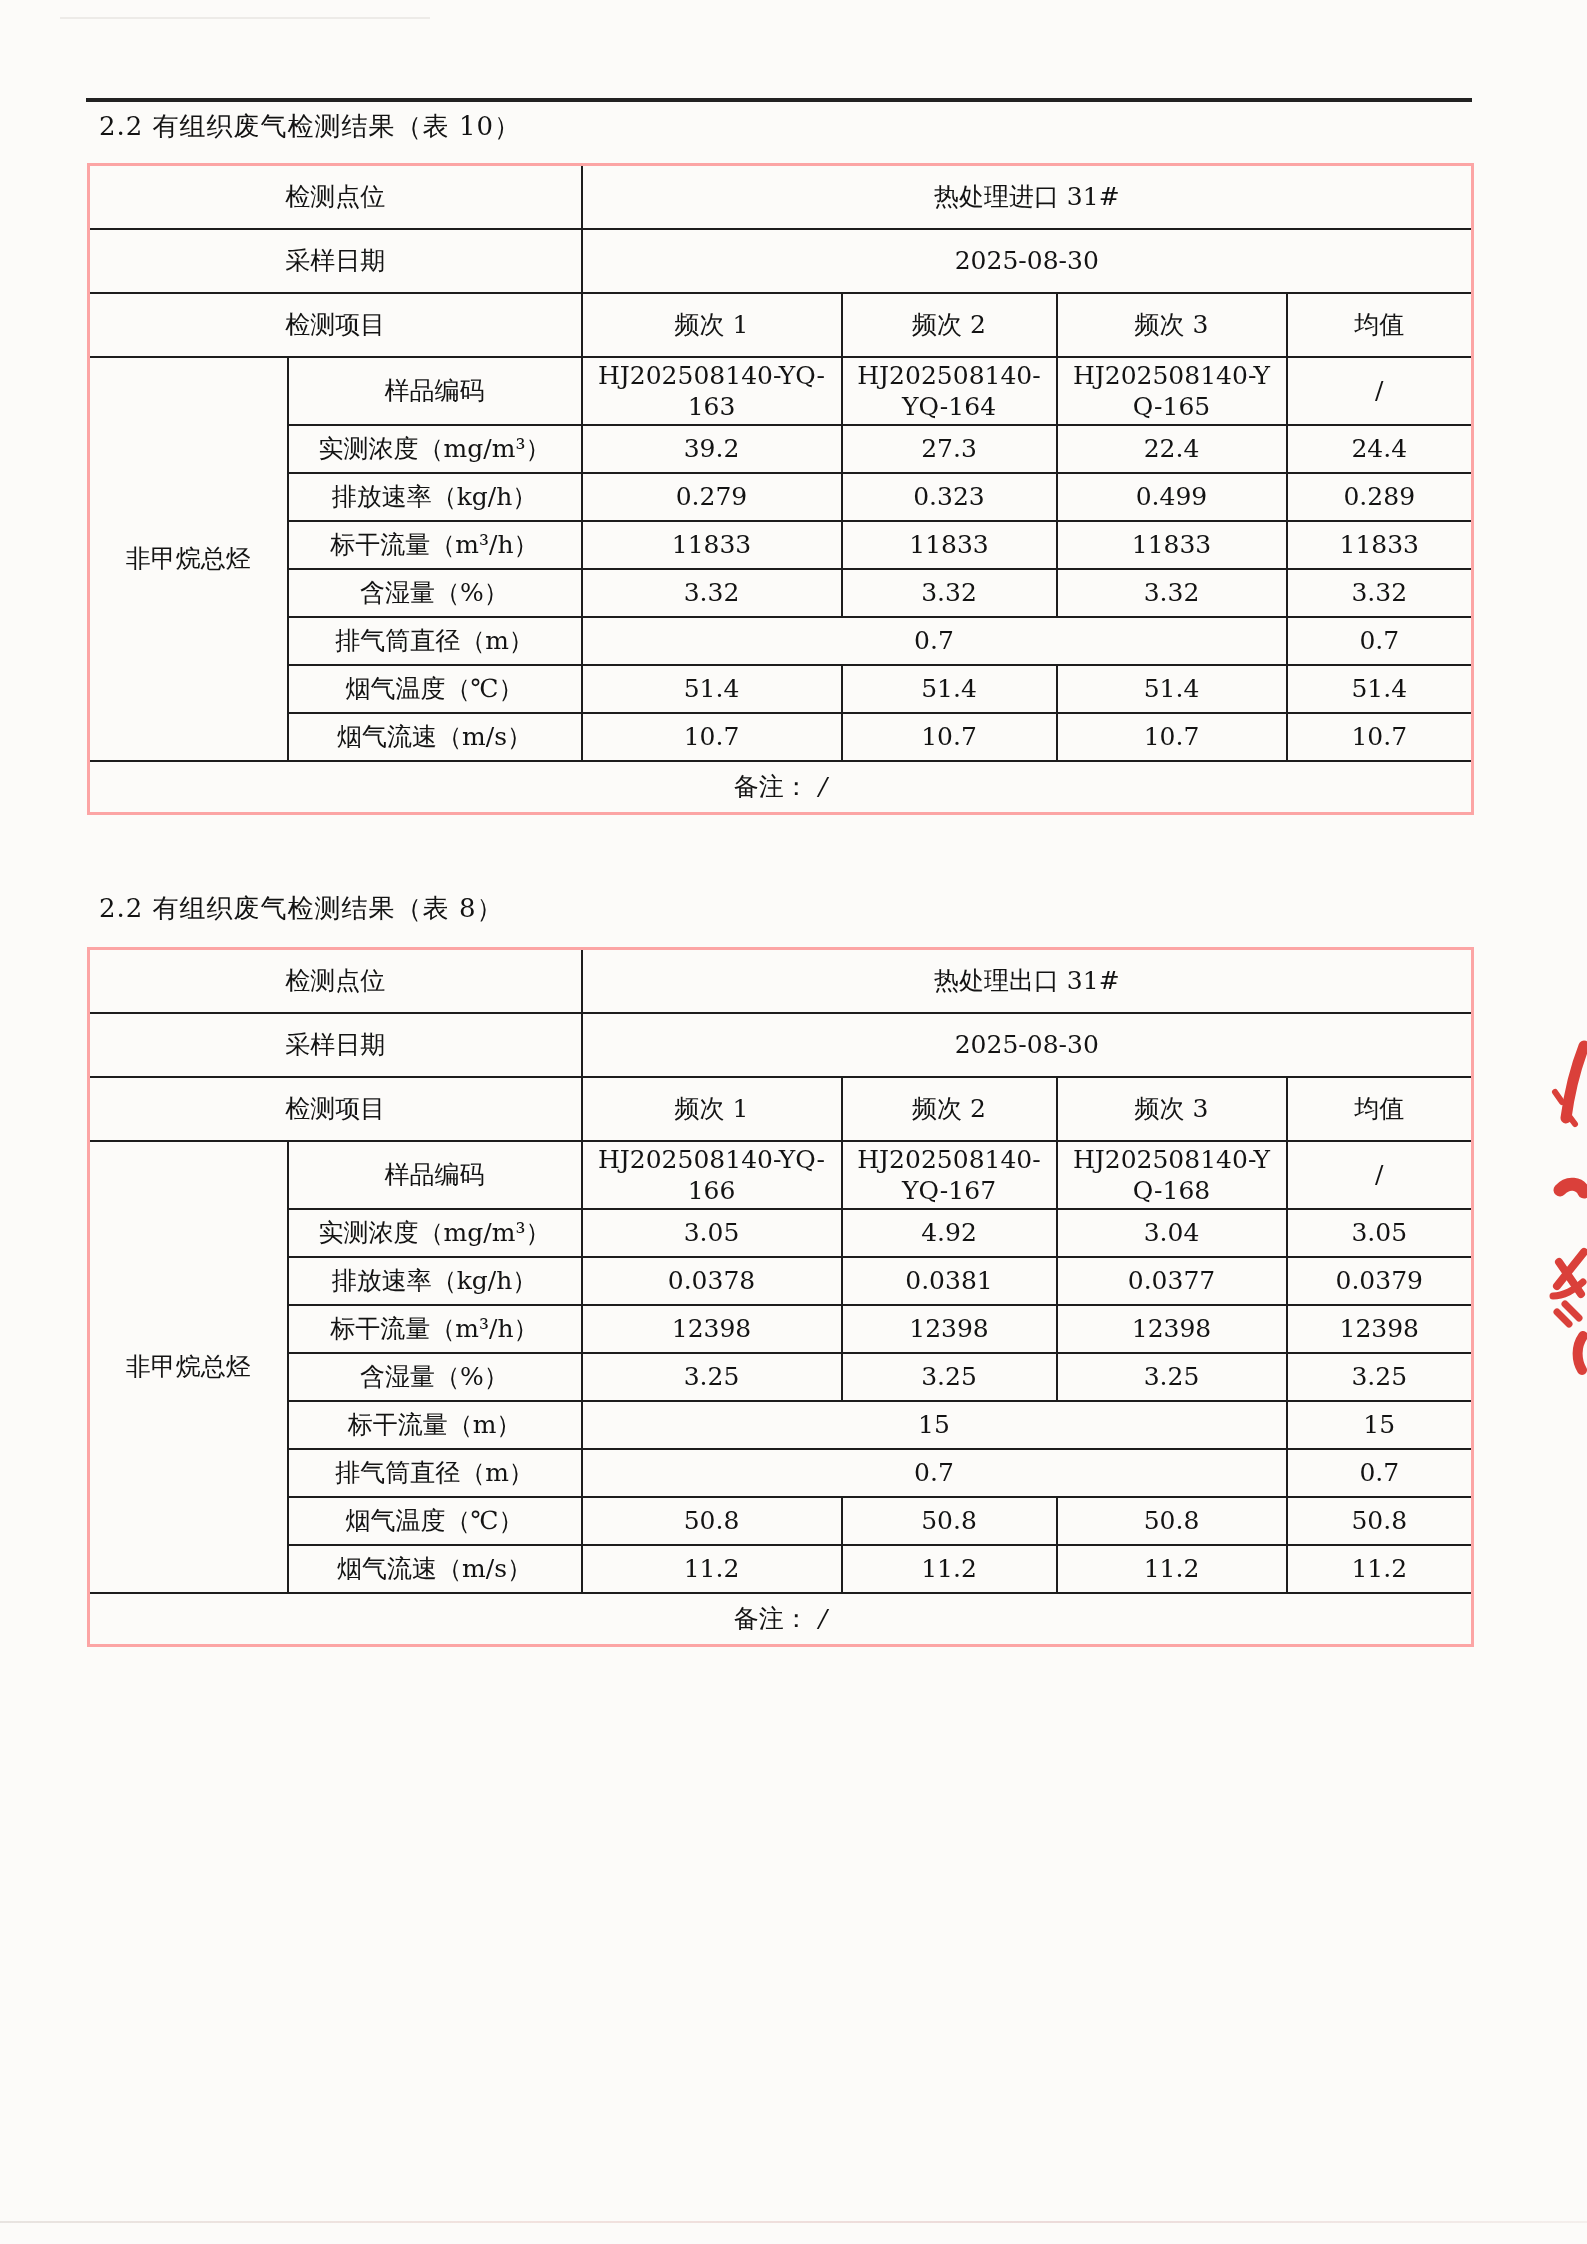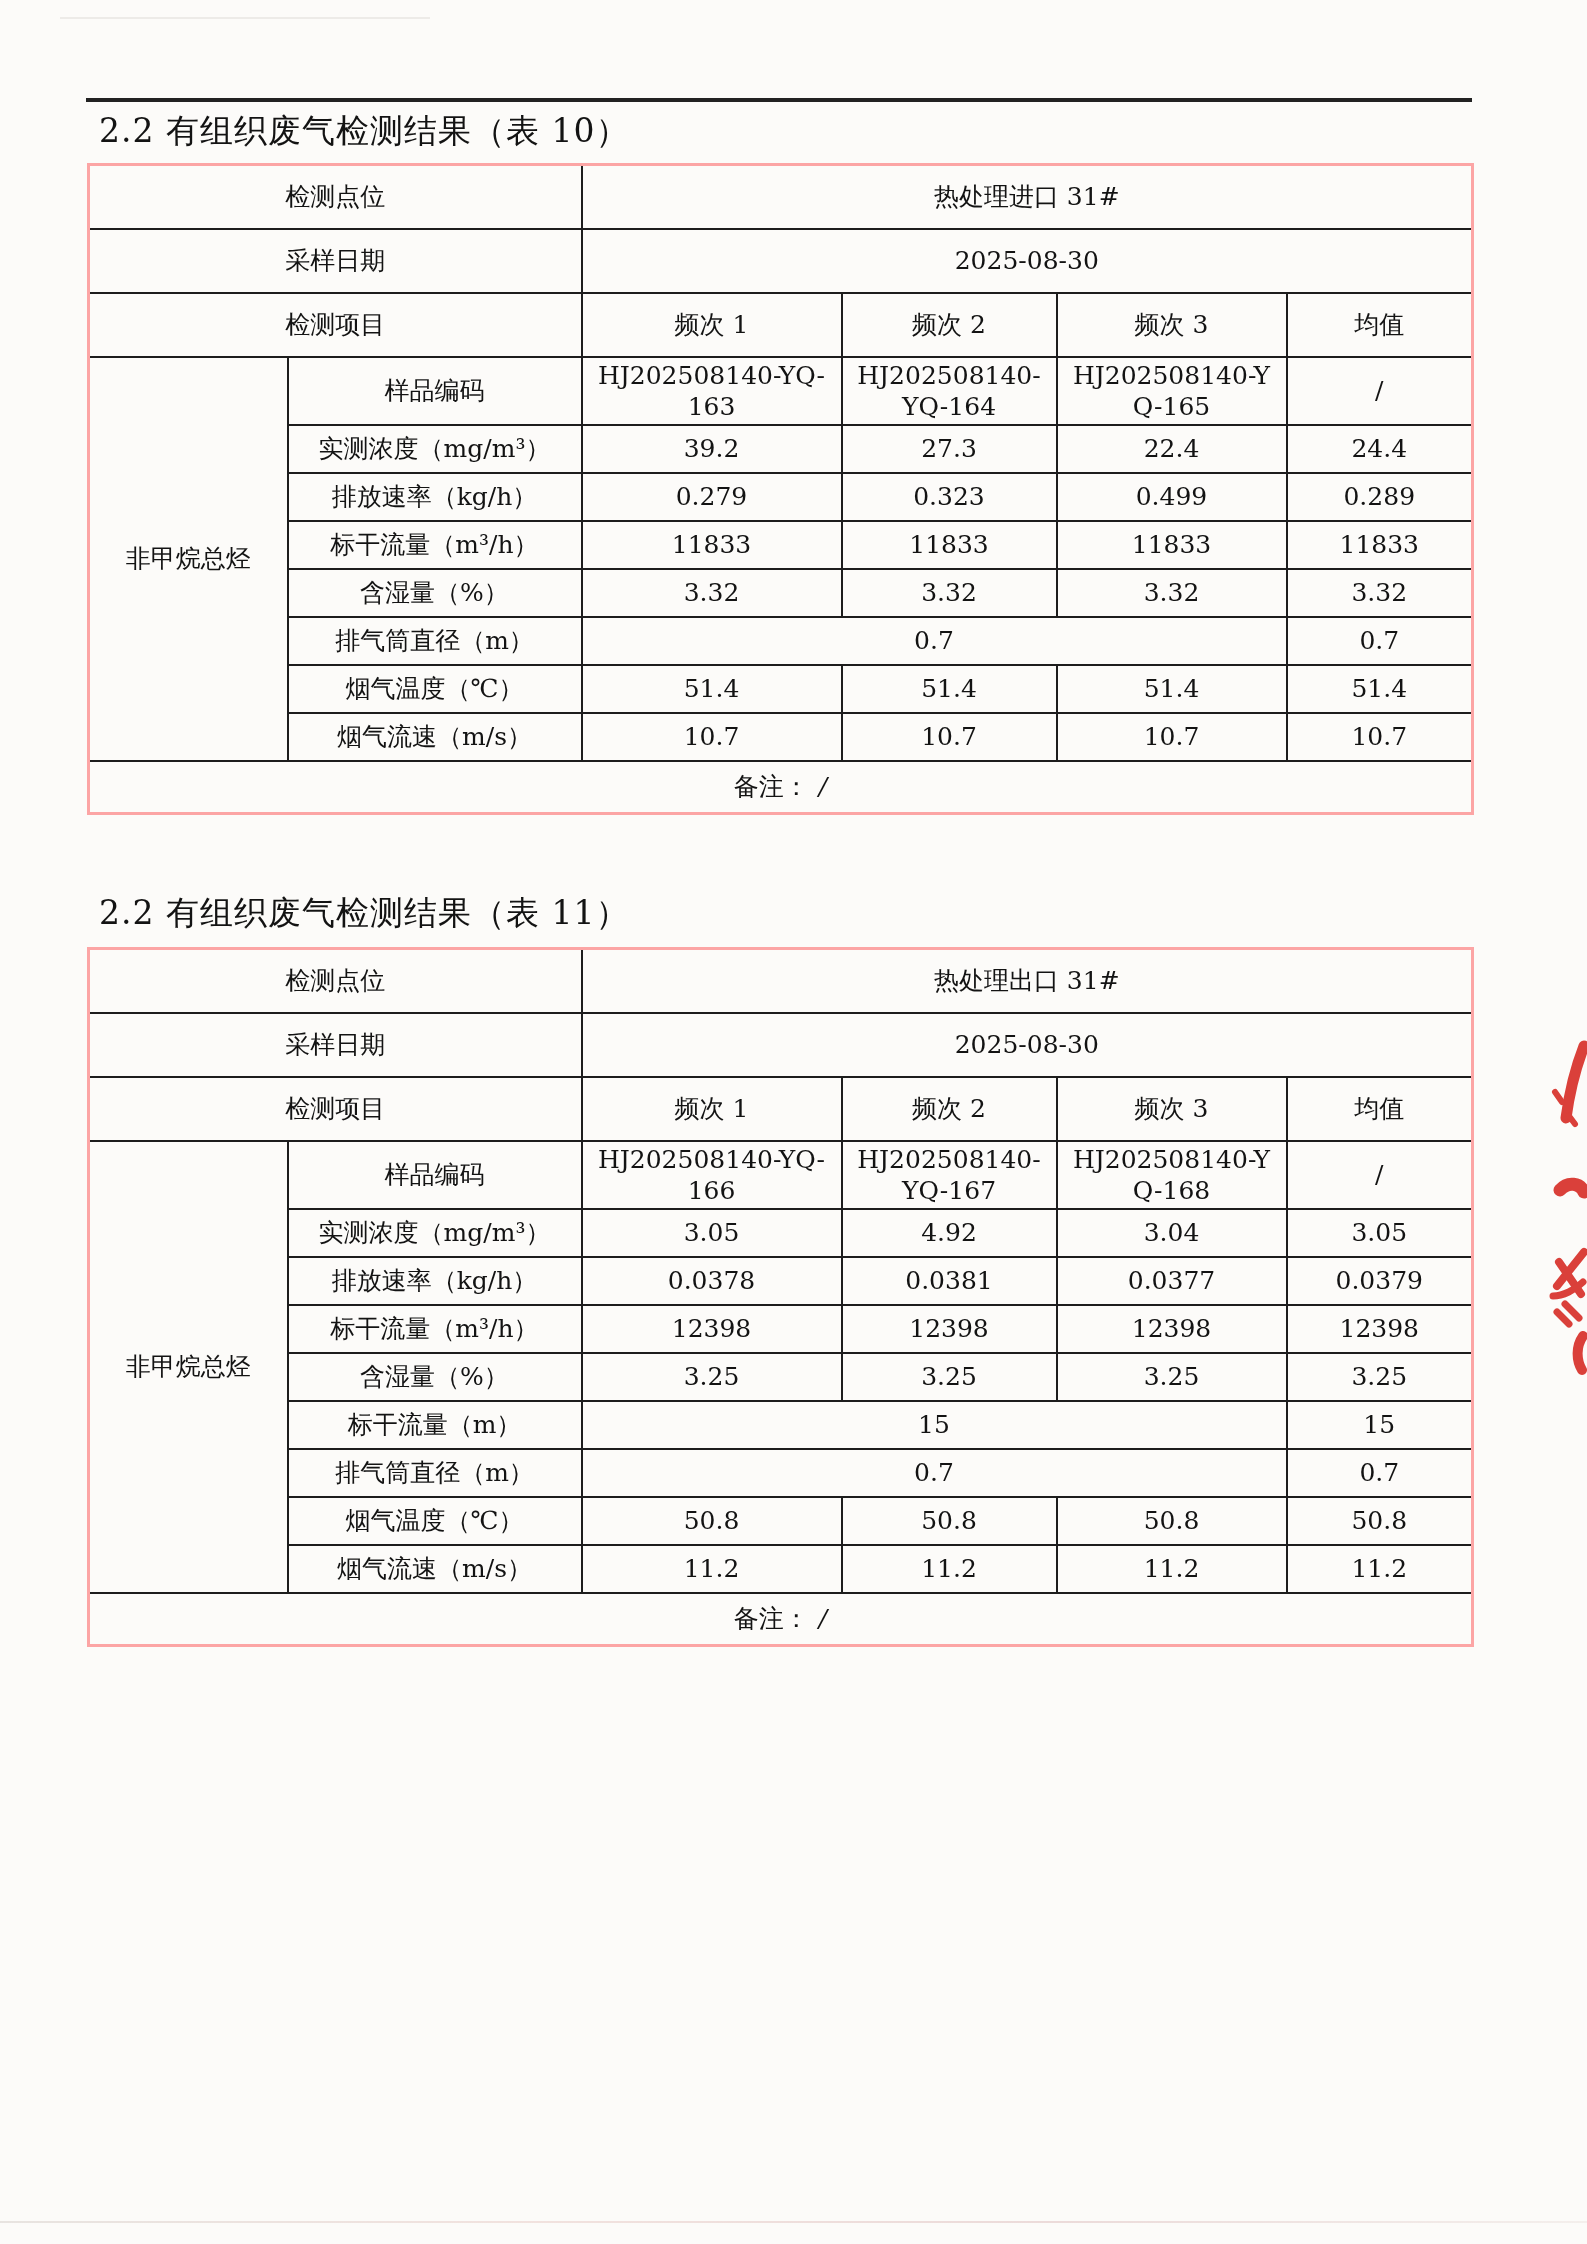--- a/index.html
+++ b/index.html
@@ -14,21 +14,21 @@
   .hdr{
     position:absolute;top:42px;left:89px;width:1382px;
     display:flex;justify-content:space-between;align-items:baseline;
   }
   .hdr-left{font-size:28px;letter-spacing:.5px;}
   .hdr-right{font-size:26px;margin-right:56px;white-space:pre;}
   .hdr-rule{position:absolute;top:98px;left:86px;width:1386px;height:4px;background:#222;}
   .scanline-top{position:absolute;top:17px;left:60px;width:370px;height:2px;background:#edebe8;}
   .scanline-bottom{position:absolute;top:2221px;left:0;width:1587px;height:2px;
     background:linear-gradient(to right,#e3deda,#efdcd8,#e8d3d2,#f2ece9);opacity:.8;}
-  .sec-title{font-size:33px;font-weight:500;letter-spacing:1px;position:absolute;left:99px;margin:0;}
+  .sec-title{font-size:26px;font-weight:500;letter-spacing:1px;position:absolute;left:99px;margin:0;}
   .t1{top:109px;}
   .t2{top:891px;}
   table.rep{
     position:absolute;left:87px;
     border-collapse:collapse;table-layout:fixed;width:1384px;
     border:3px solid #fca5a5;
   }
   table.tb1{top:163px;}
   table.tb2{top:947px;}
   table.rep td{
@@ -138,21 +138,21 @@
         <td>10.7</td>
       </tr>
       <tr class="rn">
         <td colspan="6" class="note">
           <span>备注：</span><span class="nv">/</span>
         </td>
       </tr>
     </tbody>
   </table>
 
-  <h2 class="sec-title t2">2.2 有组织废气检测结果（表 11）</h2>
+  <h2 class="sec-title t2">2.2 有组织废气检测结果（表 8）</h2>
 
   <table class="rep tb2">
     <colgroup>
       <col style="width:199px">
         <col style="width:294px">
         <col style="width:260px">
       <col style="width:215px">
         <col style="width:230px">
         <col style="width:186px">
     </colgroup>

